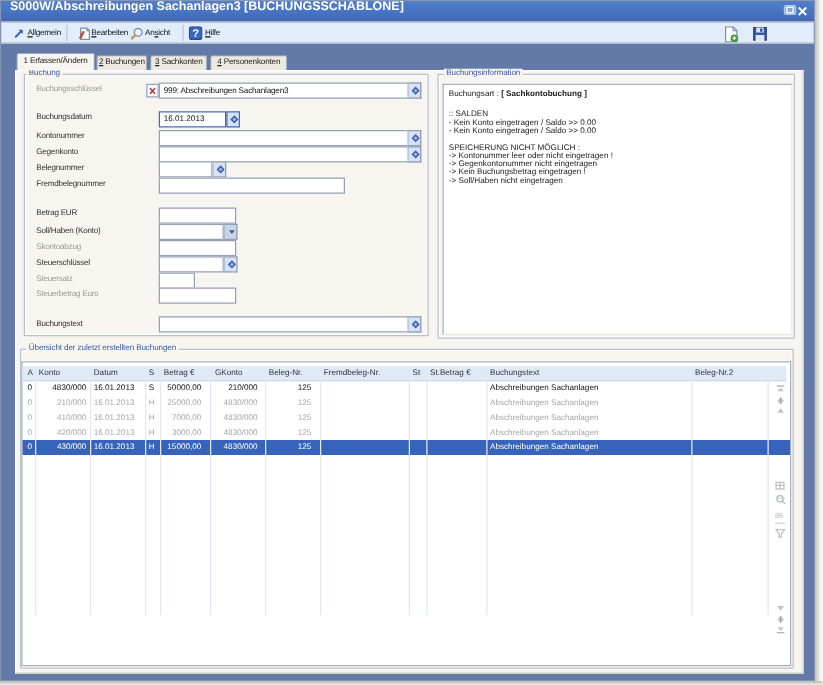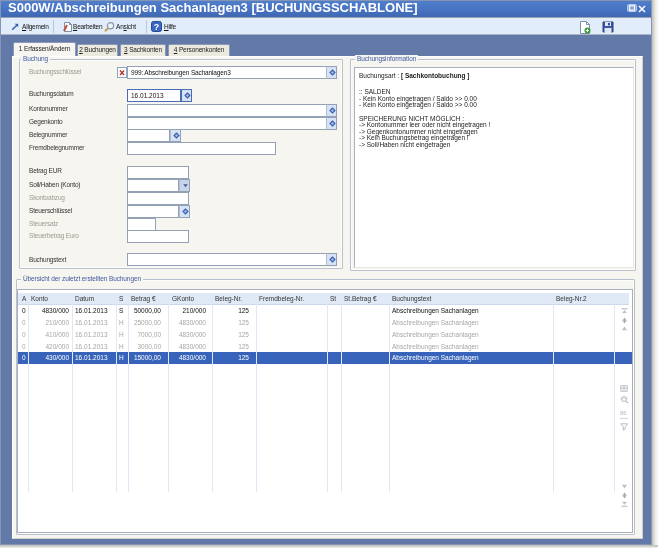--- a/index.html
+++ b/index.html
@@ -2,21 +2,21 @@
 <html><head>
 <meta charset="utf-8">
 <style>
   * { margin:0; padding:0; box-sizing:border-box; }
   html,body { width:658px; height:548px; overflow:hidden; }
   body { font-family:"Liberation Sans", sans-serif; background:#fbfaf6; position:relative; }
   .abs { position:absolute; }
   .win { position:absolute; left:0; top:0; width:652px; height:545px; background:#6379a8; border:1px solid #8795b5; }
   .titlebar { position:absolute; left:1px; top:1px; width:650px; height:16px;
     background:linear-gradient(#517ec9,#4673c3 55%,#4068b2); }
-  .title-txt { position:absolute; left:8px; top:0; color:#fff; font-size:13px; font-weight:bold; }
+  .title-txt { position:absolute; left:8px; top:0; color:#fff; font-size:10px; font-weight:bold; }
   .toolbar { position:absolute; left:1px; top:17px; width:650px; height:18px; background:#e1edfb; border-top:1px solid #9aa4b4; border-bottom:1px solid #aab4c4; }
   .mitem { position:absolute; top:23px; font-size:6.5px; letter-spacing:-0.2px; color:#111; }
   .msep { position:absolute; top:20px; width:1px; height:13px; background:#b9c6da; }
   .client { position:absolute; left:1px; top:36px; width:650px; height:508px; background:#6379a8; }
   .page { position:absolute; left:12px; top:56px; width:631px; height:483px; background:#f7f5ef; border-left:1px solid #fff; border-top:1px solid #fff; border-right:1px solid #cfd2c8; border-bottom:1px solid #cfd2c8; }
   .tab { position:absolute; font-size:6.5px; letter-spacing:-0.15px; white-space:nowrap; color:#222; background:#ece9df; border:1px solid #8d9ab5; border-bottom:none; border-radius:2px 2px 0 0; text-align:center; }
   .gb { position:absolute; border:1px solid #b9c0cf; border-radius:1px; box-shadow:1px 1px 0 #fdfdfa inset, -1px -1px 0 #fdfdfa inset; }
   .gbl { position:absolute; font-size:6.5px; letter-spacing:-0.1px; color:#3d5aa1; background:#f7f5ef; padding:0 2px; }
   .lbl { position:absolute; font-size:6.5px; letter-spacing:-0.2px; color:#333; }
   .lbl.dis { color:#9b9b93; }

